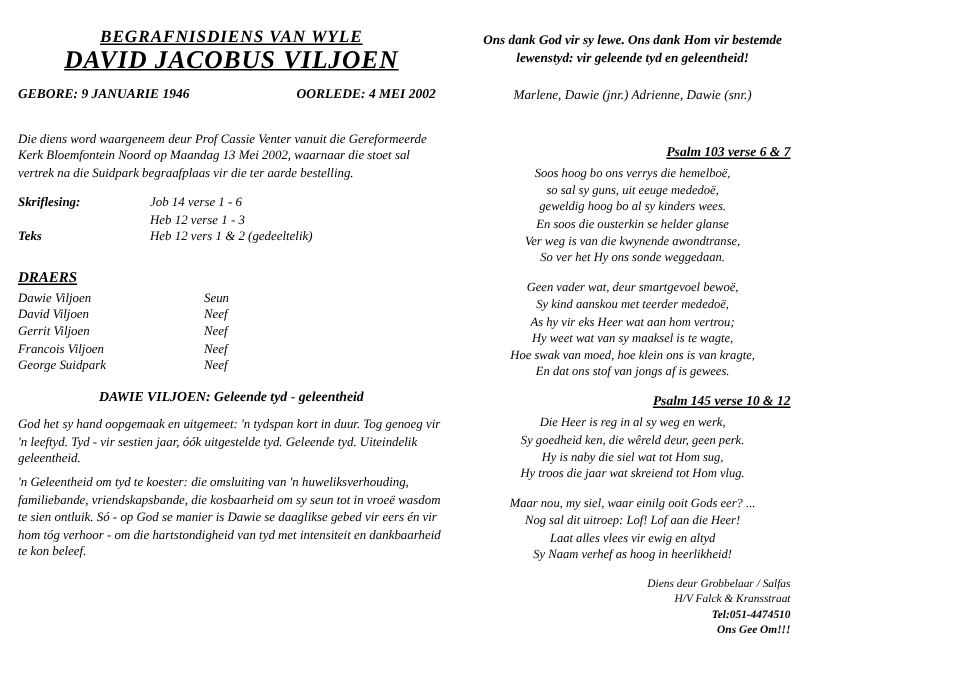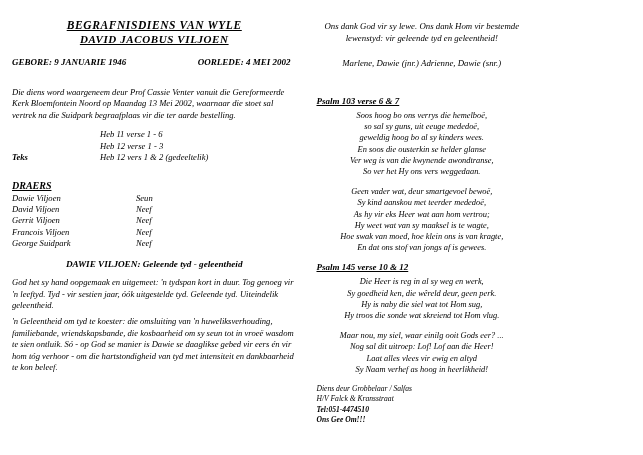--- a/index.html
+++ b/index.html
@@ -43,21 +43,21 @@
   }
   .title-line1 {
     font-size: 11.5px;
     font-weight: bold;
     font-style: italic;
     letter-spacing: 0.6px;
     text-decoration: underline;
     line-height: 14px;
   }
   .title-line2 {
-    font-size: 11px;
+    font-size: 17px;
     font-weight: bold;
     font-style: italic;
     letter-spacing: 0.6px;
     text-decoration: underline;
     line-height: 15px;
   }
   .dates-line {
     font-size: 9px;
     font-weight: bold;
     font-style: italic;
@@ -136,47 +136,48 @@
     margin-bottom: 4px;
   }
   
   .right-top {
     text-align: center;
     font-size: 8.8px;
     font-style: italic;
     line-height: 12px;
     margin-top: 10px;
     margin-bottom: 14px;
+    font-weight: bold;
   }
   .signers {
     text-align: center;
     font-size: 8.8px;
     font-style: italic;
     margin-bottom: 28px;
   }
   .psalm-head {
-    text-align: left;
+    text-align: right;
     font-size: 9px;
     font-weight: bold;
     font-style: italic;
     text-decoration: underline;
     margin-bottom: 4px;
   }
   .verse {
     text-align: center;
     font-size: 8.4px;
     font-style: italic;
     line-height: 11.2px;
     margin-bottom: 9px;
   }
   .verse div {
     white-space: nowrap;
   }
   .funeral-block {
-    text-align: left;
+    text-align: right;
     font-size: 7.6px;
     font-style: italic;
     line-height: 10.4px;
   }
   .funeral-block .bold-line {
     font-weight: bold;
   }
 </style>
 </head>
 <body>
@@ -192,22 +193,22 @@
 
     <div class="dates-line">
       <span>GEBORE: 9 JANUARIE 1946</span>
       <span>OORLEDE: 4 MEI 2002</span>
     </div>
 
     <div class="para-italic">Die diens word waargeneem deur Prof Cassie Venter vanuit die Gereformeerde Kerk Bloemfontein Noord op Maandag 13 Mei 2002, waarnaar die stoet sal vertrek na die Suidpark begraafplaas vir die ter aarde bestelling.</div>
 
     <div class="reading-rows">
       <div class="reading-row">
-        <span class="reading-label"></span>
-        <span class="reading-ref">Heb 11 verse 1 - 6</span>
+        <span class="reading-label">Skriflesing:</span>
+        <span class="reading-ref">Job 14 verse 1 - 6</span>
       </div>
       <div class="reading-row">
         <span class="reading-label"></span>
         <span class="reading-ref">Heb 12 verse 1 - 3</span>
       </div>
       <div class="reading-row last">
         <span class="reading-label">Teks</span>
         <span class="reading-ref">Heb 12 vers 1 &amp; 2  (gedeeltelik)</span>
       </div>
     </div>
@@ -253,38 +254,38 @@
 
     <div class="signers">Marlene, Dawie (jnr.) Adrienne, Dawie (snr.)</div>
 
     <div class="psalm-head">Psalm 103 verse 6 &amp; 7</div>
     <div class="verse">
       <div>Soos hoog bo ons verrys die hemelboë,</div>
       <div>so sal sy guns, uit eeuge mededoë,</div>
       <div>geweldig hoog bo al sy kinders wees.</div>
       <div>En soos die ousterkin se helder glanse</div>
       <div>Ver weg is van die kwynende awondtranse,</div>
-      <div>So ver het Hy ons vers weggedaan.</div>
+      <div>So ver het Hy ons sonde weggedaan.</div>
     </div>
 
     <div class="verse">
       <div>Geen vader wat, deur smartgevoel bewoë,</div>
       <div>Sy kind aanskou met teerder mededoë,</div>
       <div>As hy vir eks Heer wat aan hom vertrou;</div>
       <div>Hy weet wat van sy maaksel is te wagte,</div>
       <div>Hoe swak van moed, hoe klein ons is van kragte,</div>
       <div>En dat ons stof van jongs af is gewees.</div>
     </div>
 
     <div class="psalm-head">Psalm 145 verse 10 &amp; 12</div>
     <div class="verse">
       <div>Die Heer is reg in al sy weg en werk,</div>
       <div>Sy goedheid ken, die wêreld deur, geen perk.</div>
       <div>Hy is naby die siel wat tot Hom sug,</div>
-      <div>Hy troos die sonde wat skreiend tot Hom vlug.</div>
+      <div>Hy troos die jaar wat skreiend tot Hom vlug.</div>
     </div>
 
     <div class="verse">
       <div>Maar nou, my siel, waar einilg ooit Gods eer? ...</div>
       <div>Nog sal dit uitroep: Lof! Lof aan die Heer!</div>
       <div>Laat alles vlees vir ewig en altyd</div>
       <div>Sy Naam verhef as hoog in heerlikheid!</div>
     </div>
 
     <div class="funeral-block">

